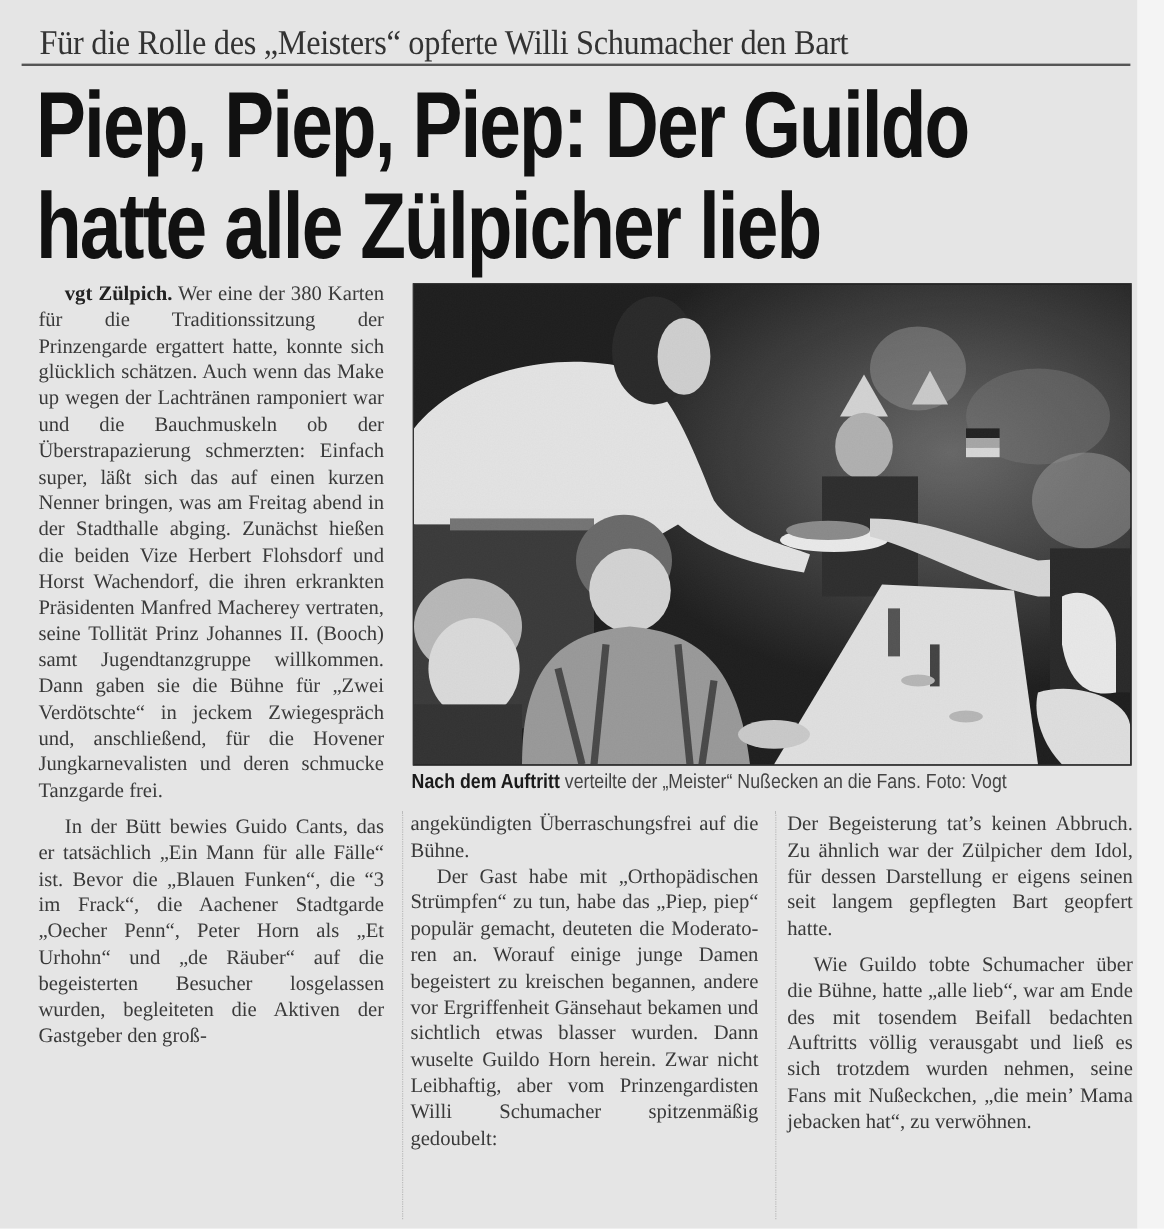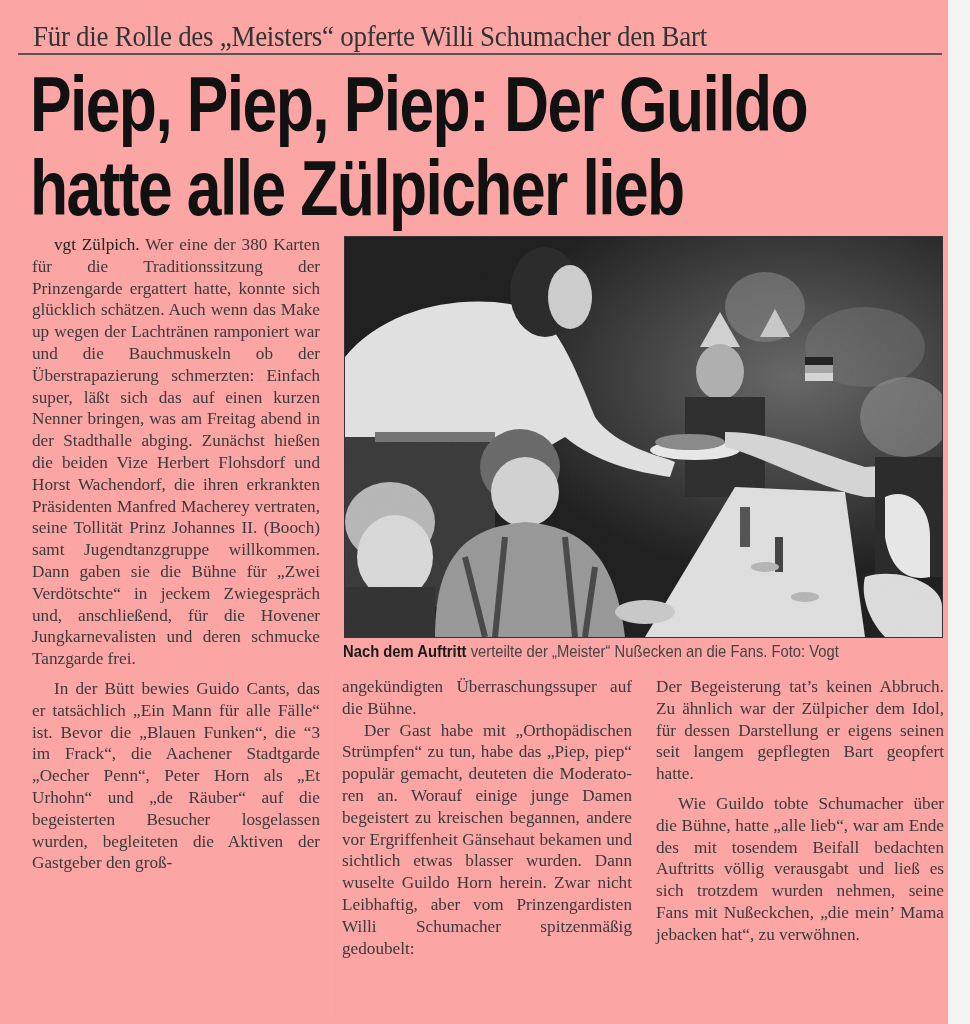--- a/index.html
+++ b/index.html
@@ -12,21 +12,21 @@
     height: 1024px;
     position: relative;
     overflow: hidden;
     color: #2a2a2a;
   }
   .page {
     position: absolute;
     left: 0; top: 0;
     width: 948px;
     height: 1024px;
-    background: #fca5a5;
+    background: #e5e5e5;
   }
   .right-margin {
     position: absolute;
     left: 948px; top: 0;
     width: 22px; height: 1024px;
     background: #f4f4f4;
   }
   .kicker {
     position: absolute;
     left: 33px; top: 20px;
@@ -65,21 +65,21 @@
     color: #3a3a3a;
     text-align: justify;
     hyphens: manual;
   }
   .col p { margin: 0; }
   .col p.indent { text-indent: 22px; margin-top: 8px; }
   .col1 { left: 32px; top: 234px; width: 288px; }
   .col2 { left: 342px; top: 676px; width: 290px; }
   .col3 { left: 656px; top: 676px; width: 288px; }
   .lead-dateline {
-    font-weight: normal;
+    font-weight: bold;
     color: #222;
   }
   .lead-first { text-indent: 22px; }
   .photo {
     position: absolute;
     left: 344px; top: 236px;
     width: 597px; height: 400px;
     background: #1a1a1a;
     overflow: hidden;
     border: 1px solid #333;
@@ -184,21 +184,21 @@
       <rect width="597" height="400" fill="#000" opacity="0.05" filter="url(#grain)"></rect>
     </svg>
   </div>
 
   <div class="caption"><b>Nach dem Auftritt</b><span> verteilte der „Meister“ Nußecken an die Fans. Foto: Vogt</span></div>
 
   <div class="col-sep" style="left:335px; top:676px; height:340px;"></div>
   <div class="col-sep" style="left:646px; top:676px; height:340px;"></div>
 
   <div class="col col2">
-    <p>angekündigten Überraschungs­super auf die Bühne.</p>
+    <p>angekündigten Überraschungs­frei auf die Bühne.</p>
     <p class="indent" style="margin-top:0">Der Gast habe mit „Orthopä­dischen Strümpfen“ zu tun, habe das „Piep, piep“ populär ge­macht, deuteten die Moderato­ren an. Worauf einige junge Da­men begeistert zu kreischen be­gannen, andere vor Ergriffenheit Gänsehaut bekamen und sicht­lich etwas blasser wurden. Dann wuselte Guildo Horn herein. Zwar nicht Leibhaftig, aber vom Prinzengardisten Willi Schuma­cher spitzenmäßig gedoubelt:</p>
   </div>
 
   <div class="col col3">
     <p>Der Begeisterung tat’s keinen Abbruch. Zu ähnlich war der Zül­picher dem Idol, für dessen Dar­stellung er eigens seinen seit lan­gem gepflegten Bart geopfert hatte.</p>
     <p class="indent">Wie Guildo tobte Schumacher über die Bühne, hatte „alle lieb“, war am Ende des mit tosendem Beifall bedachten Auftritts völlig verausgabt und ließ es sich trotz­dem wurden nehmen, seine Fans mit Nußeckchen, „die mein’ Ma­ma jebacken hat“, zu verwöhnen.</p>
   </div>
 </div>
 <div class="right-margin"></div>
 

